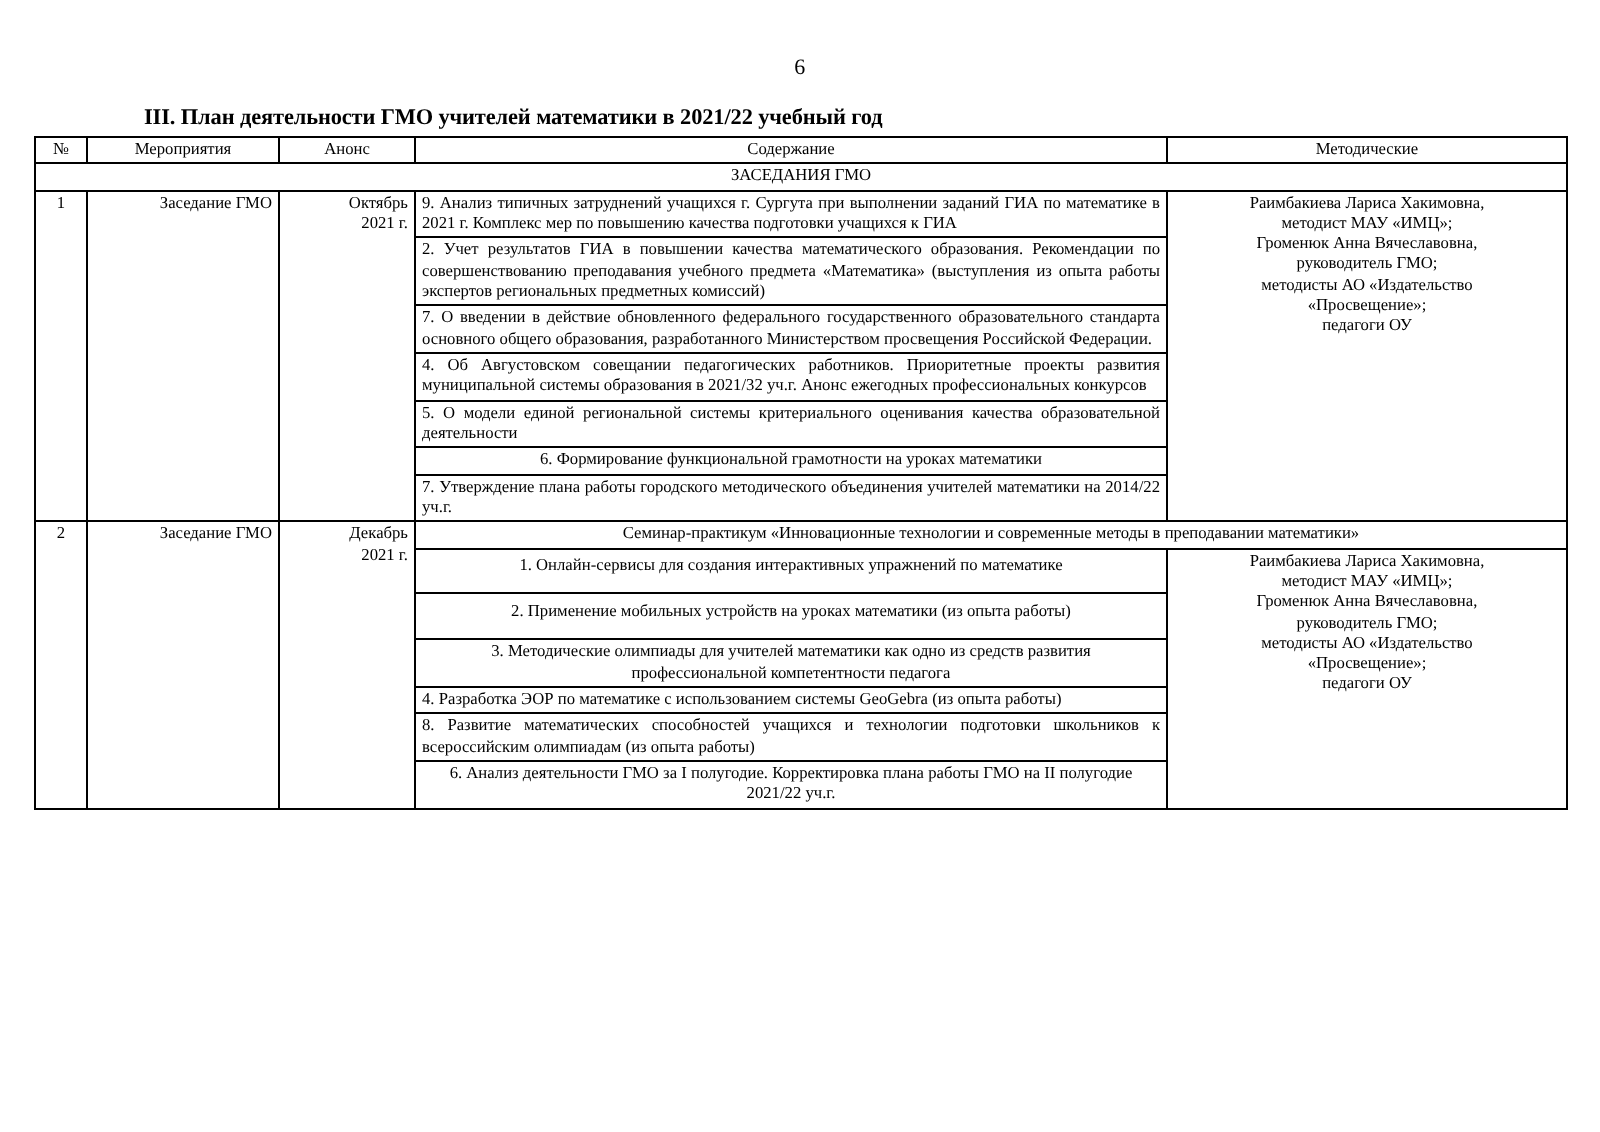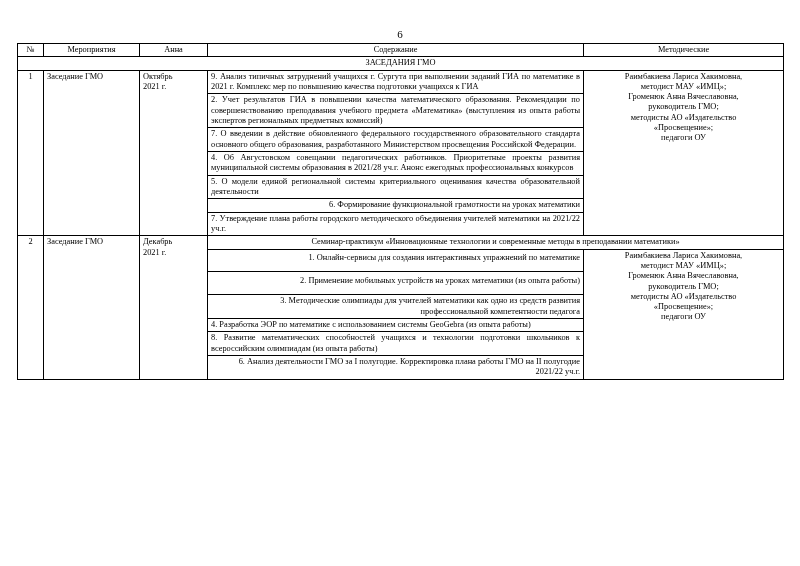--- a/index.html
+++ b/index.html
@@ -67,42 +67,42 @@
   }
   td.seminar-title {
     text-align: center;
     font-weight: bold;
     font-size: 8.6px;
     line-height: 11px;
     padding: 6px 4px 7px 4px;
     vertical-align: middle;
   }
   td.center-mid {
-    text-align: left;
+    text-align: right;
     vertical-align: top;
     padding-top: 3px;
   }
   td.num {
     text-align: center;
     vertical-align: top;
     padding-top: 3px;
   }
   td.resp {
     text-align: center;
     vertical-align: top;
     padding-top: 3px;
     line-height: 10.6px;
   }
   .justify {
     text-align: justify;
     text-justify: inter-word;
     hyphens: none;
   }
   .nojust {
-    text-align: right;
+    text-align: center;
   }
   
   table.items {
     border-collapse: collapse;
     width: 100%;
     table-layout: fixed;
   }
   table.items > tbody > tr > td {
     border: 1px solid #000000;
     border-left: none;
@@ -120,34 +120,35 @@
   .col-content{ width: 376px; }
   .col-resp   { width: 200px; }
 </style>
 </head>
 <body>
 
 <div class="page">
 
   <div class="page-number">6</div>
 
+  <div class="doc-title">III. План деятельности ГМО учителей математики в 2021/22 учебный год</div>
 
   <table class="plan">
     <colgroup>
       <col class="col-no">
       <col class="col-event">
       <col class="col-date">
       <col class="col-content">
       <col class="col-resp">
     </colgroup>
     <thead>
       <tr>
         <th class="hcell">№</th>
         <th class="hcell">Мероприятия</th>
-        <th class="hcell">Анна</th>
+        <th class="hcell">Анонс</th>
         <th class="hcell">Содержание</th>
         <th class="hcell">Методические</th>
       </tr>
     </thead>
     <tbody>
       <tr>
         <td class="section-title" colspan="5">ЗАСЕДАНИЯ ГМО</td>
       </tr>
 
       <tr>
@@ -163,30 +164,30 @@
               <tr>
                   <td class="justify">9. Анализ типичных затруднений учащихся г. Сургута при выполнении заданий ГИА по математике  в 2021 г. Комплекс мер по повышению качества подготовки учащихся к ГИА</td>
                 </tr>
               <tr>
                   <td class="justify">2. Учет результатов ГИА в повышении качества математического образования. Рекомендации по совершенствованию преподавания учебного предмета «Математика» (выступления из опыта работы экспертов региональных предметных комиссий)</td>
                 </tr>
               <tr>
                   <td class="justify">7. О введении в действие обновленного федерального государственного образовательного стандарта основного общего образования, разработанного Министерством просвещения Российской Федерации.</td>
                 </tr>
               <tr>
-                  <td class="justify">4. Об Августовском совещании педагогических работников. Приоритетные проекты развития муниципальной системы образования в 2021/28 уч.г. Анонс ежегодных профессиональных конкурсов</td>
+                  <td class="justify">4. Об Августовском совещании педагогических работников. Приоритетные проекты развития муниципальной системы образования в 2021/32 уч.г. Анонс ежегодных профессиональных конкурсов</td>
                 </tr>
               <tr>
                   <td class="justify">5. О модели единой региональной системы критериального оценивания качества образовательной деятельности</td>
                 </tr>
               <tr>
                   <td class="nojust">6. Формирование функциональной грамотности на уроках математики</td>
                 </tr>
               <tr>
-                  <td class="justify">7. Утверждение плана работы городского методического объединения учителей математики на 2021/22 уч.г.</td>
+                  <td class="justify">7. Утверждение плана работы городского методического объединения учителей математики на 2014/22 уч.г.</td>
                 </tr>
             </tbody>
           </table>
         </td>
         <td class="resp">
           <div>Раимбакиева Лариса Хакимовна,</div>
           <div>методист МАУ «ИМЦ»;</div>
           <div>Громенюк Анна Вячеславовна,</div>
           <div>руководитель ГМО;</div>
           <div>методисты АО «Издательство</div>

